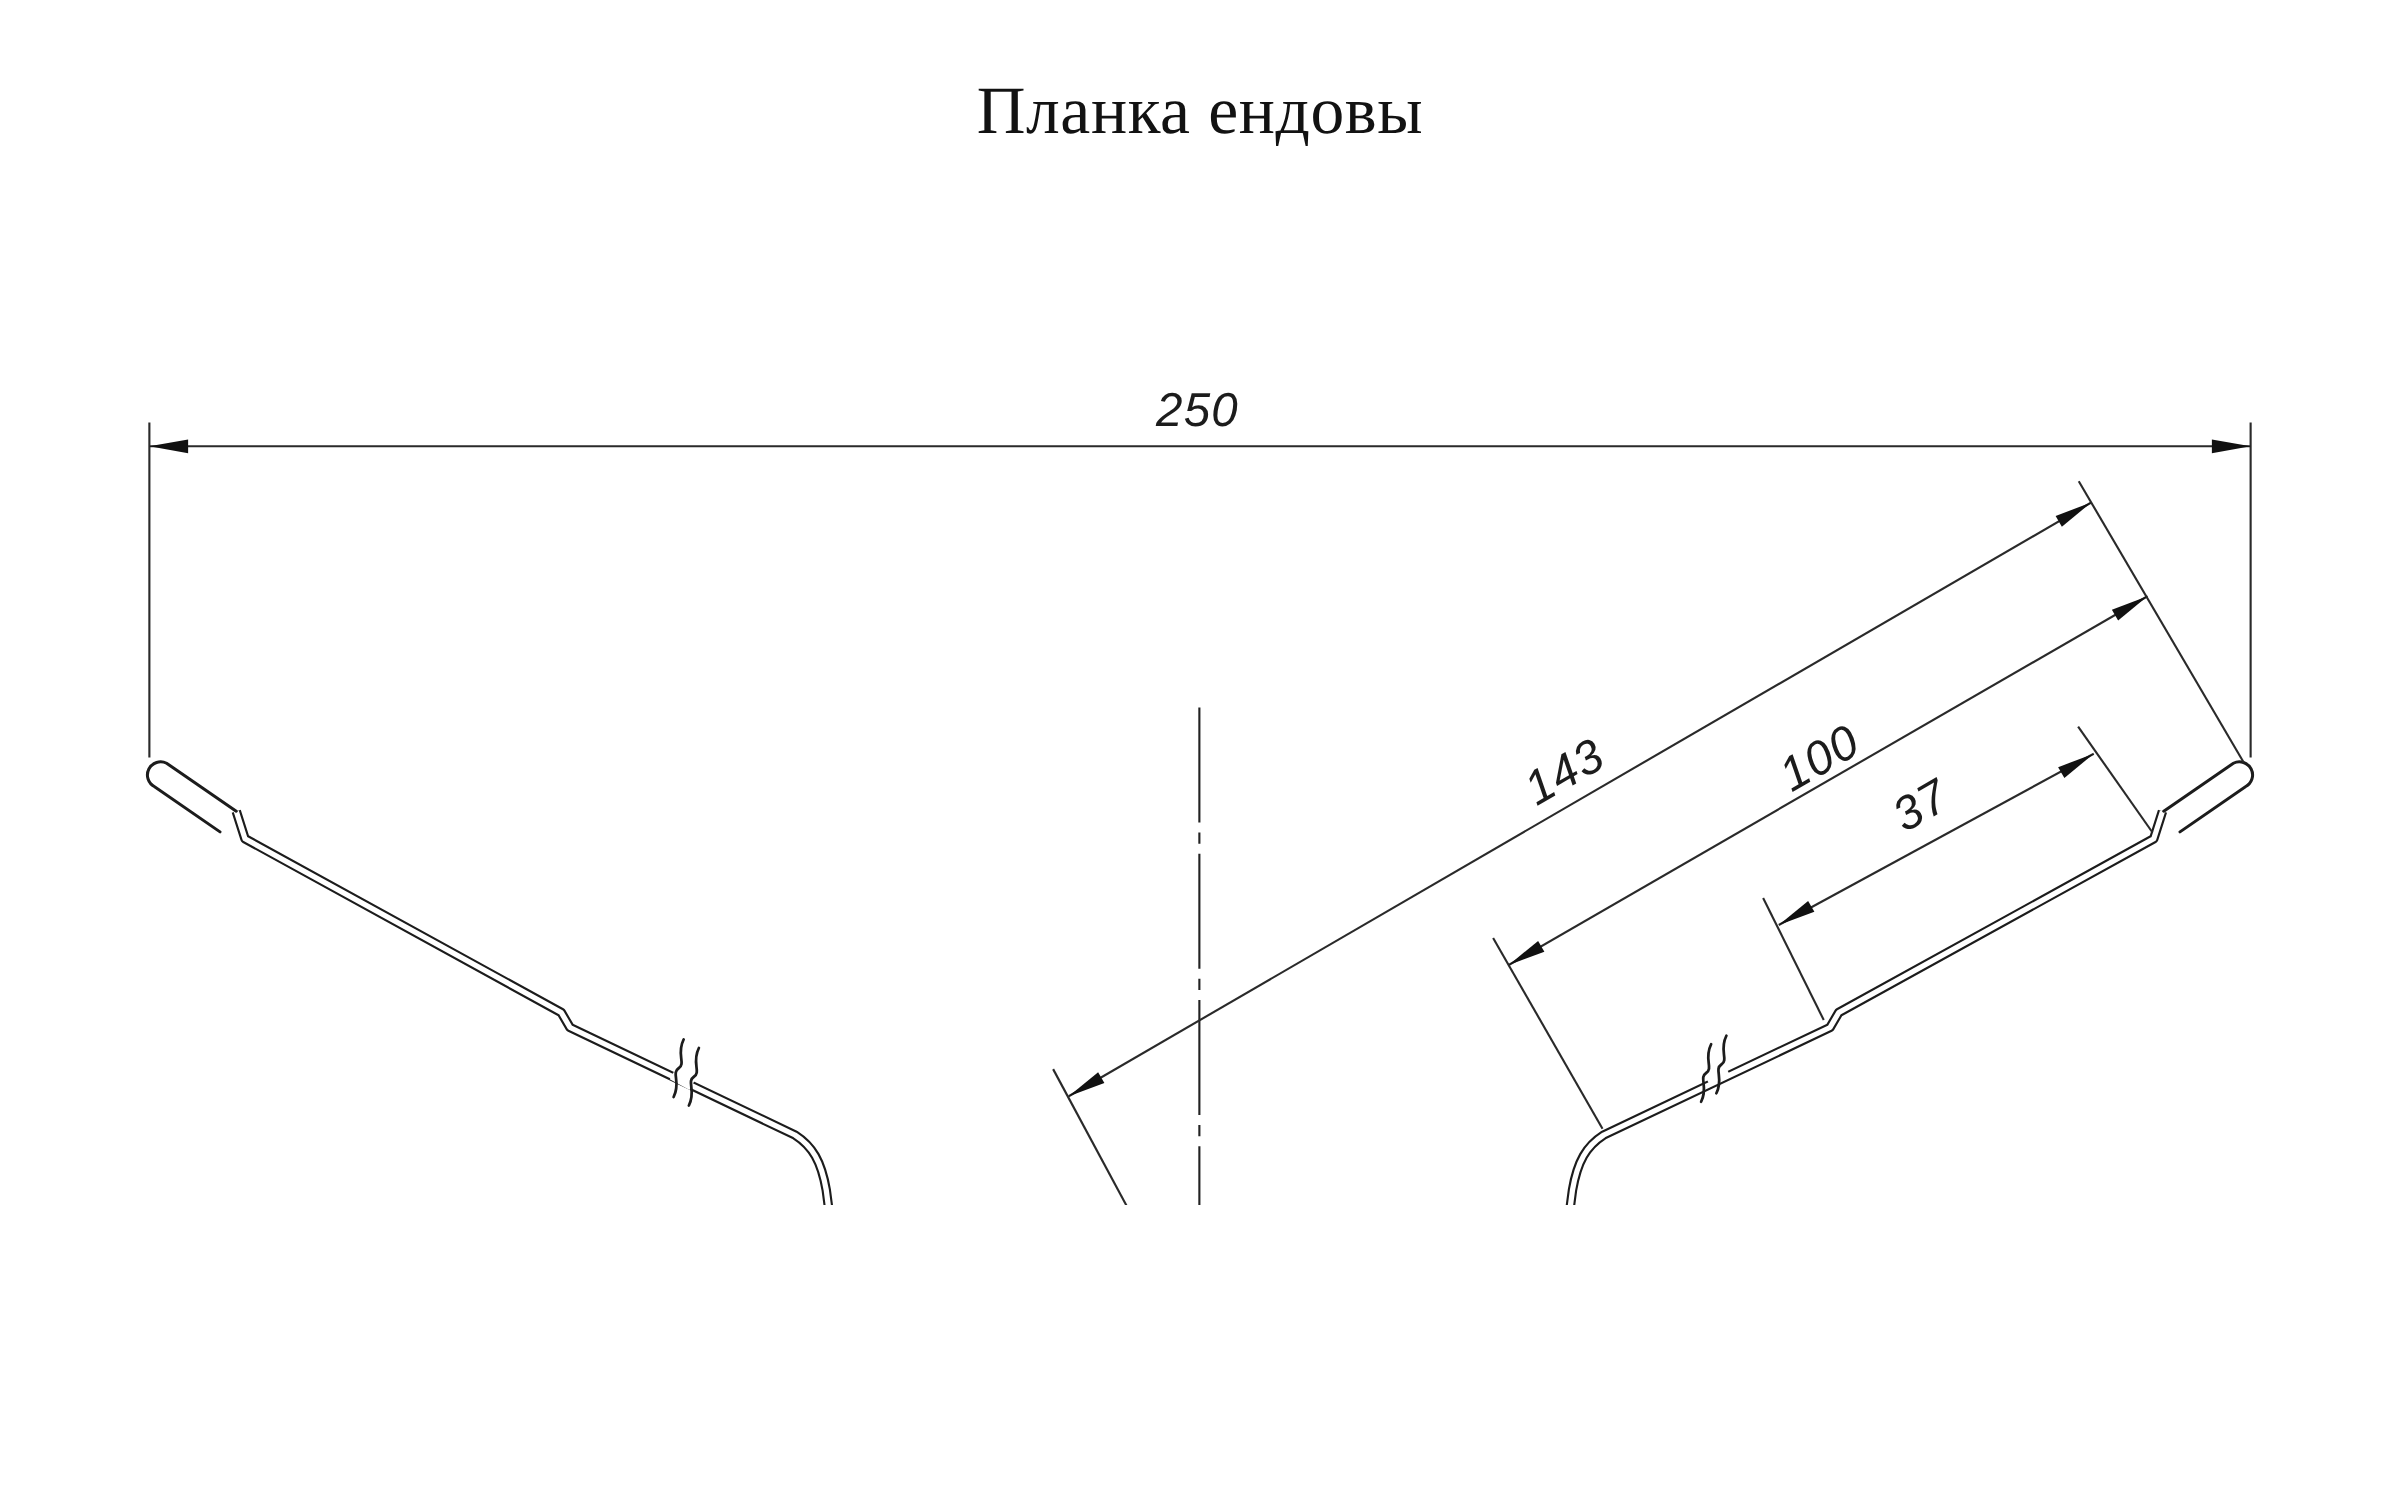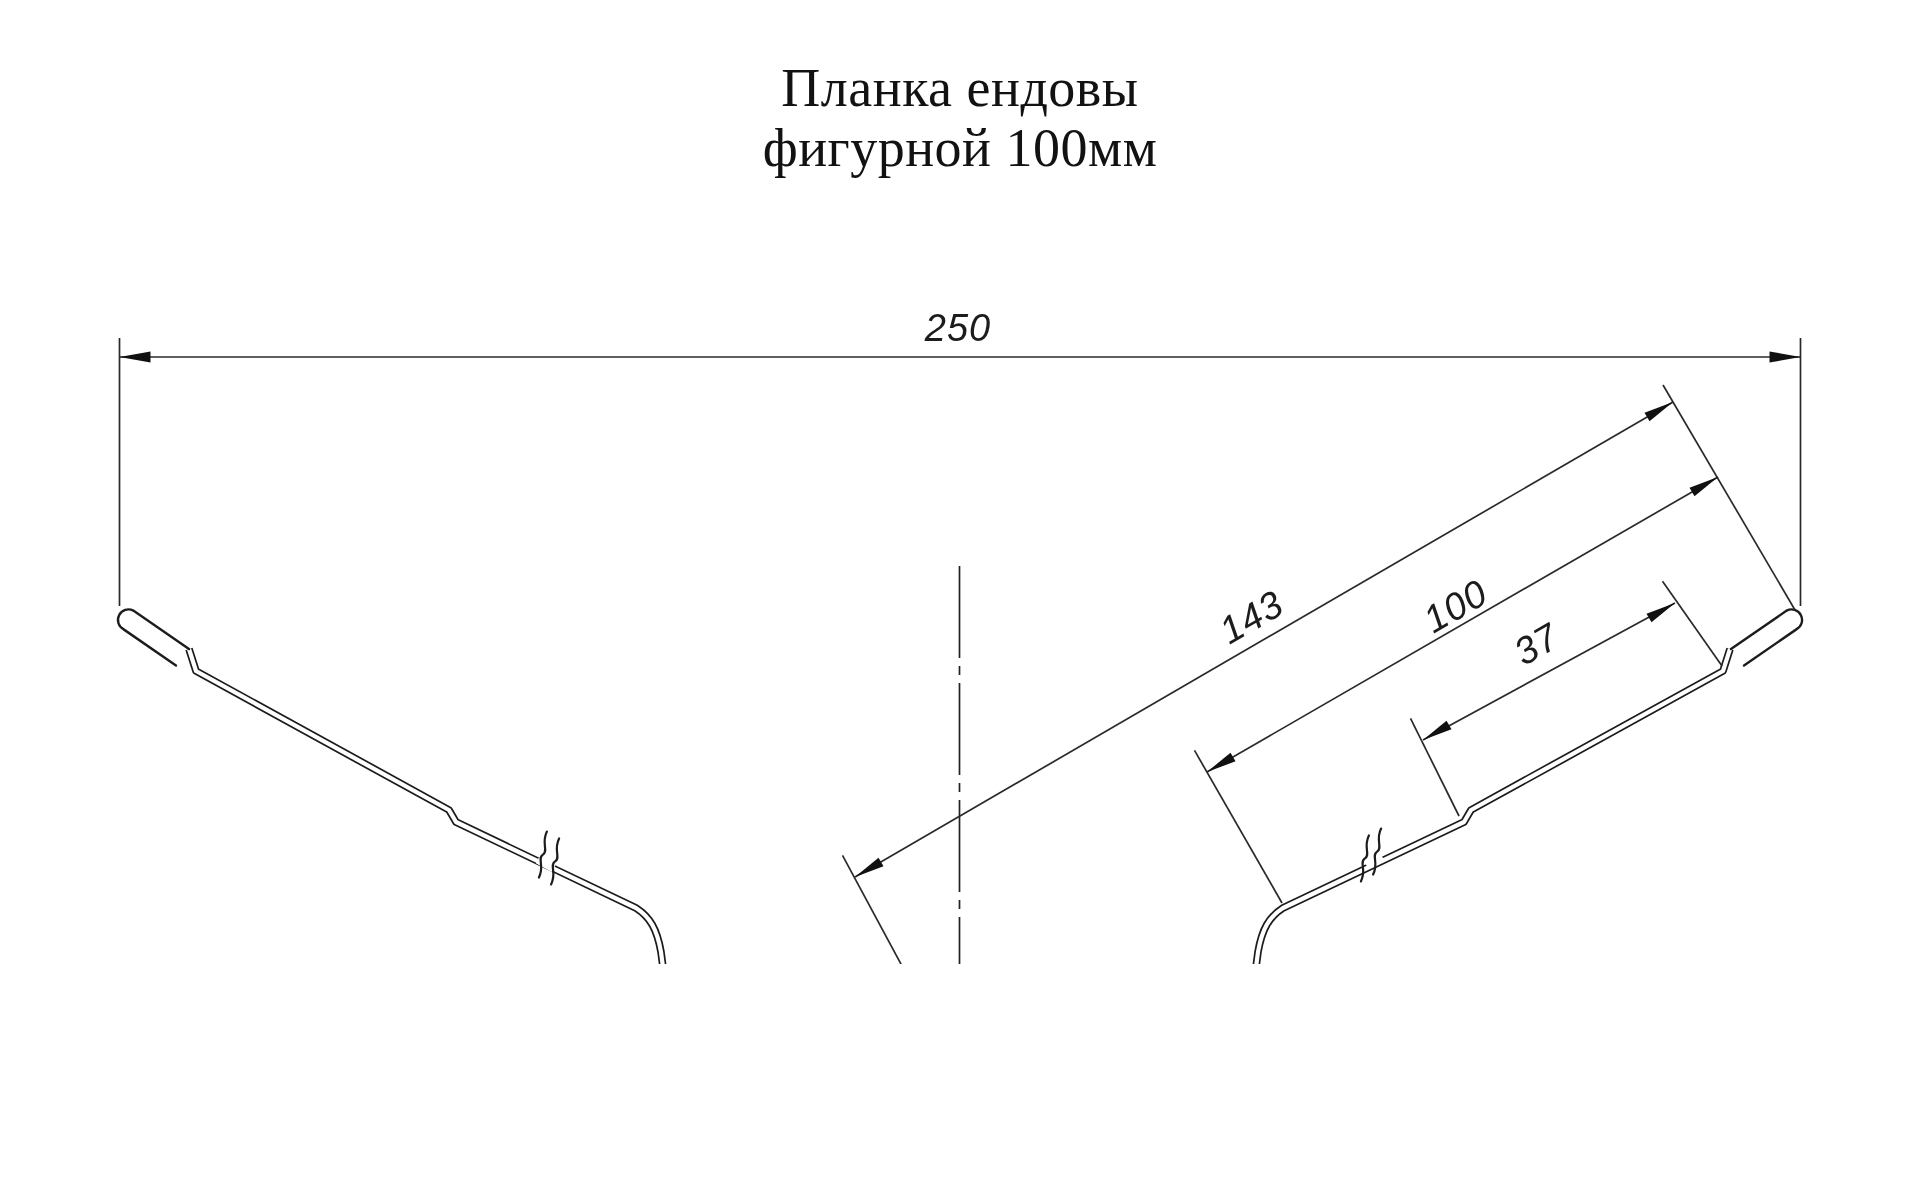--- a/index.html
+++ b/index.html
@@ -28,21 +28,20 @@
     letter-spacing:1px;
   }
 </style>
 </head>
 <body>
 
 <div class="page">
 
   <div class="title">
     <div>Планка ендовы</div>
-    <div>фигурной 100мм</div>
   </div>
 
   <svg width="1920" height="1200" viewBox="0 0 1920 1200" style="position:absolute;left:0;top:0;">
 
     <defs>
       <path id="btick" d="M4,-23 C-2,-11 6,-4 0,0 C-6,4 2,11 -4,23" fill="none" stroke="#1c1c1c" stroke-width="2.2" stroke-linecap="round"></path>
     </defs>
 
     <line x1="959.5" y1="566" x2="959.5" y2="1135" stroke="#222" stroke-width="1.7" stroke-dasharray="92 8 9 8"></line>
 

